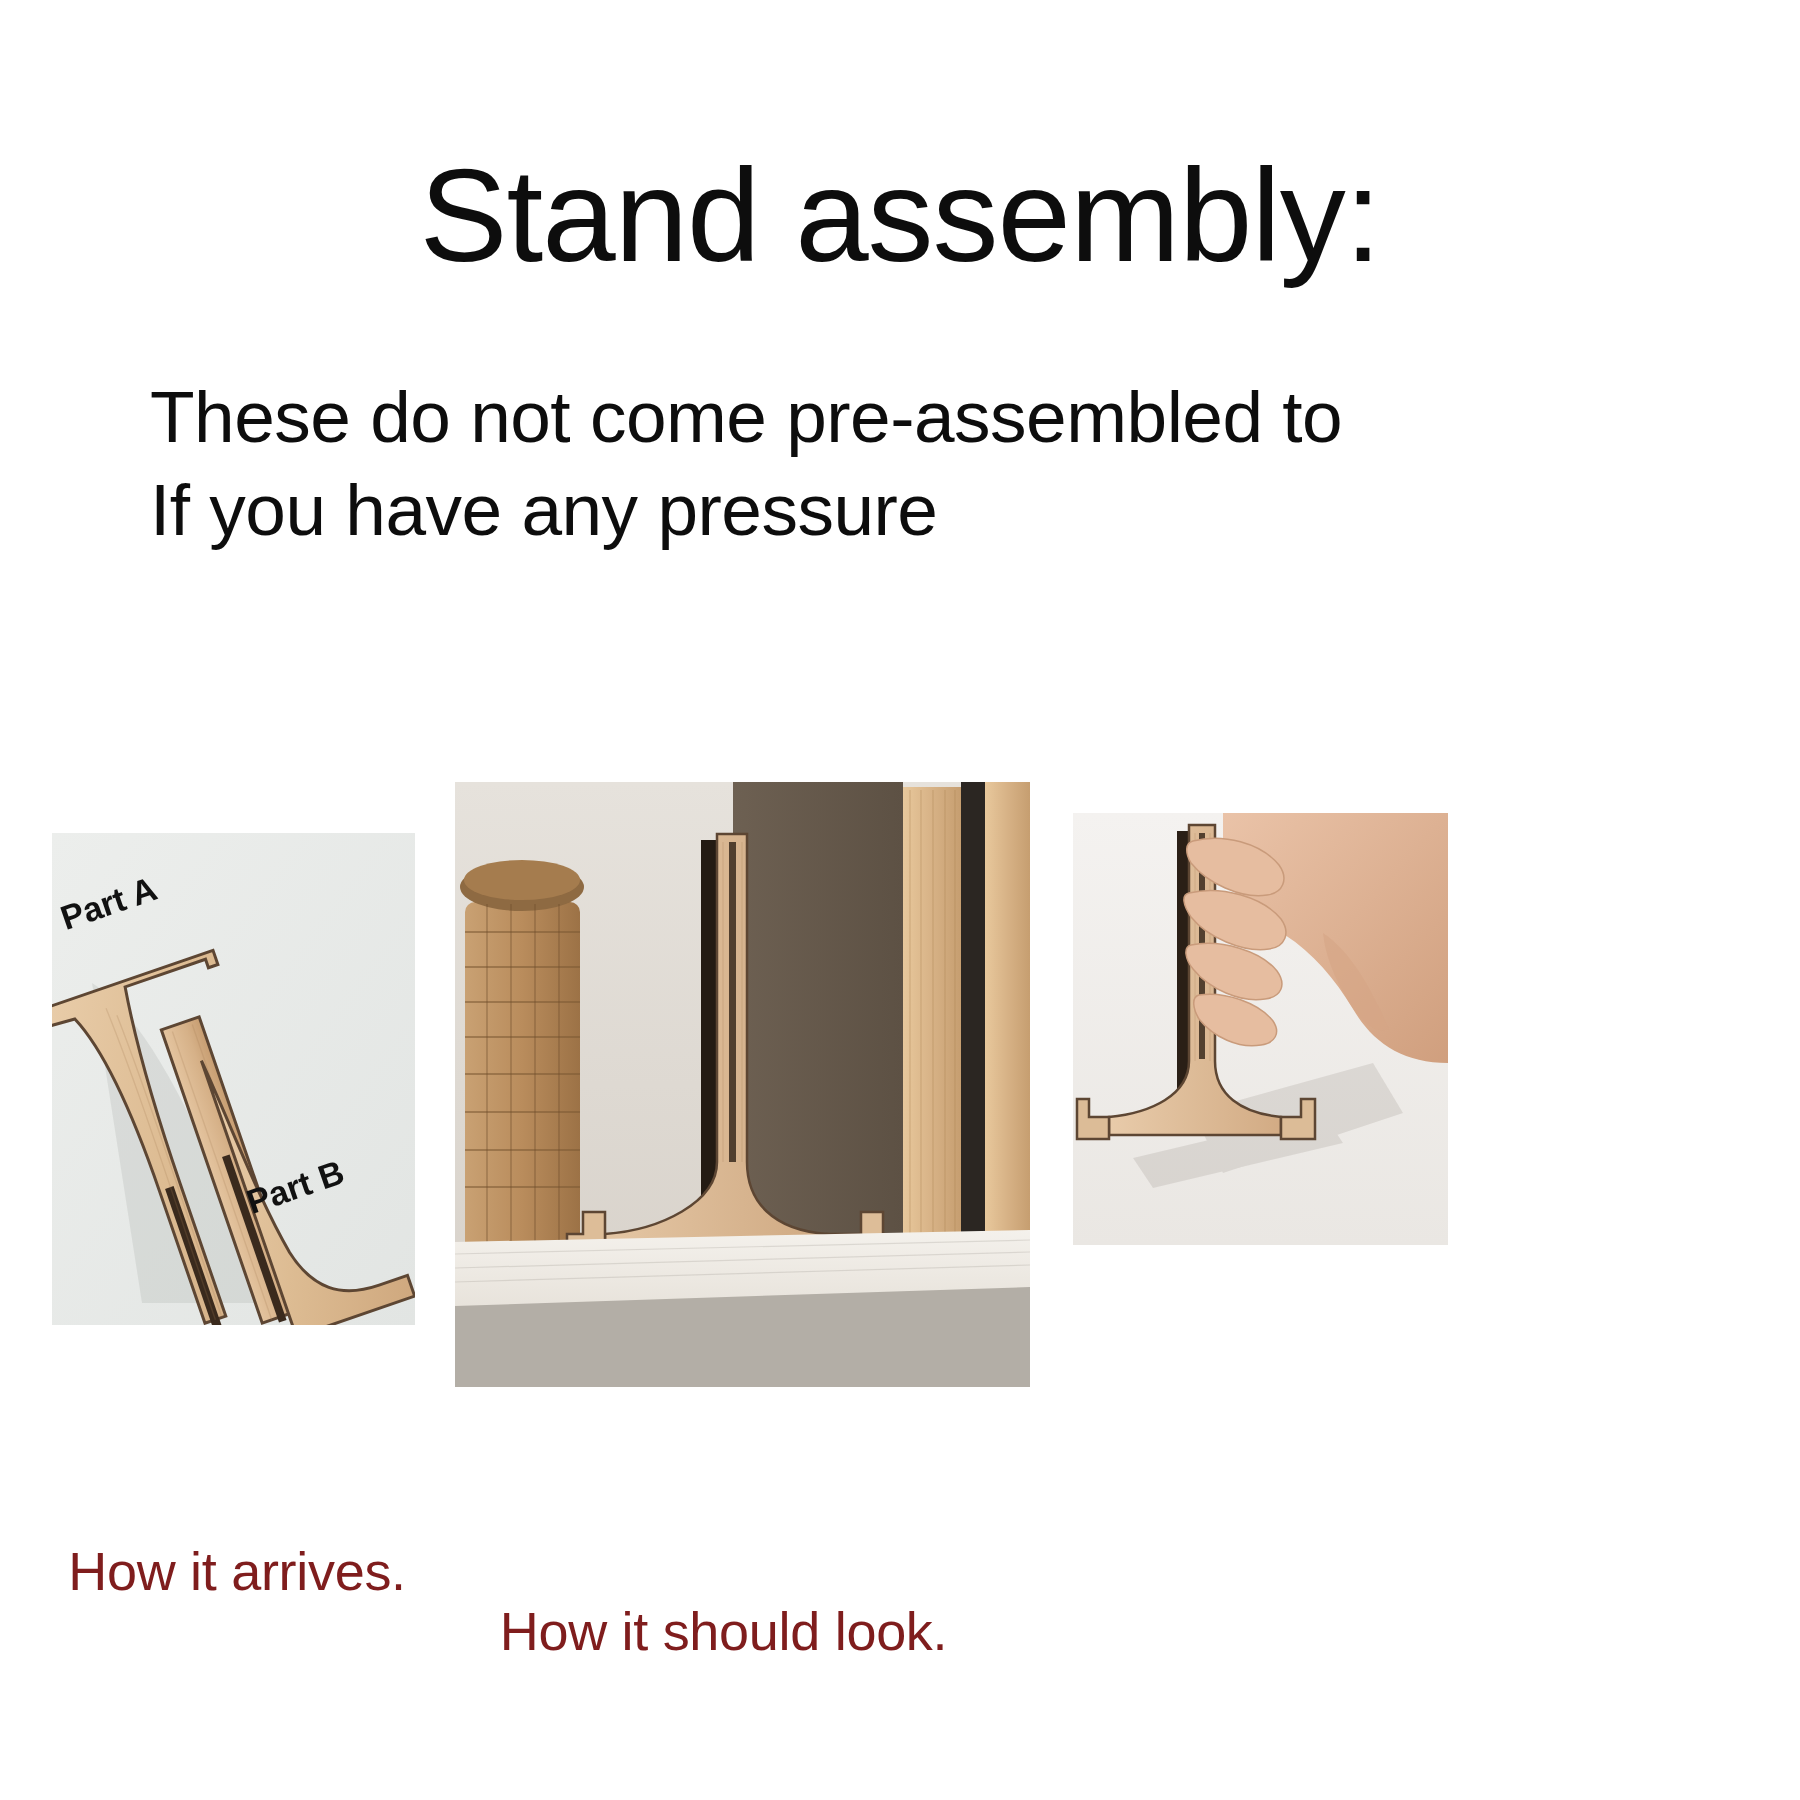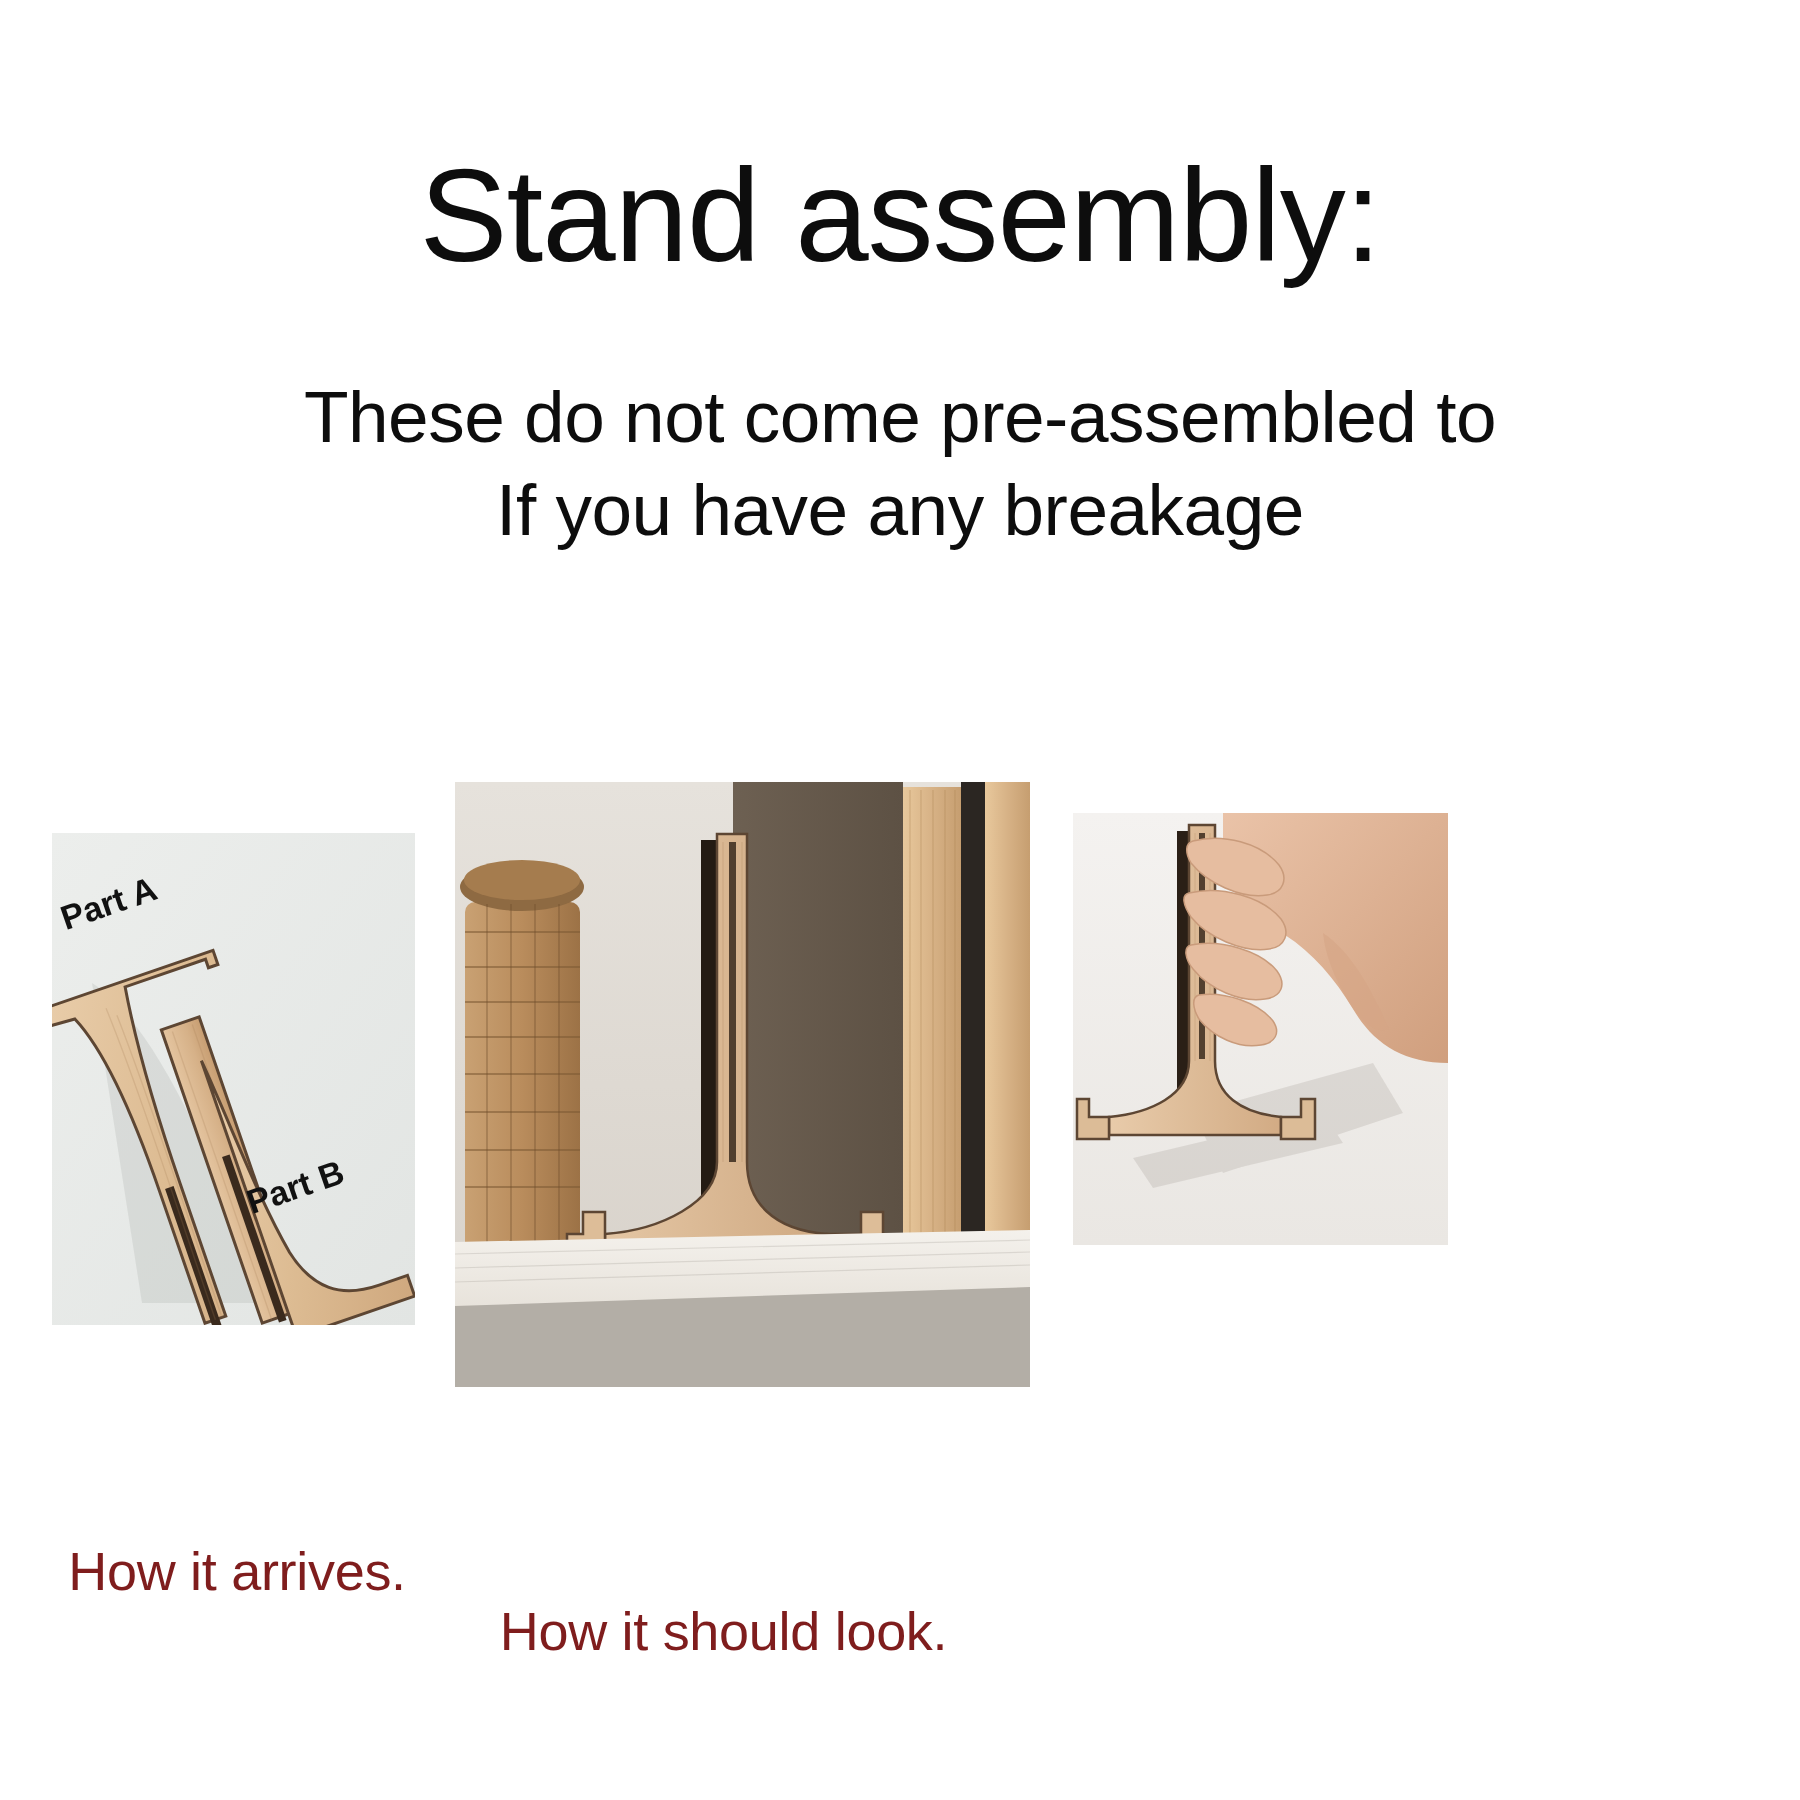--- a/index.html
+++ b/index.html
@@ -18,21 +18,21 @@
     position:absolute;left:0;top:150px;width:1800px;
     text-align:center;
     font-size:132px;
     font-weight:300;
     letter-spacing:-1px;
     line-height:1.0;
     font-family:"Liberation Sans", sans-serif;
   }
   .intro{
     position:absolute;left:150px;top:370px;width:1500px;
-    text-align:center;
+    text-align:left;
     font-size:73px;
     font-weight:400;
     line-height:1.28;
     letter-spacing:-0.5px;
   }
   .intro .ln{display:block;}
 
   
   .photo{position:absolute;overflow:hidden;}
 
@@ -88,21 +88,21 @@
 </style>
 </head>
 <body>
 
 <div class="page">
 
   <div class="title">Stand assembly:</div>
 
   <div class="intro">
     <span class="ln">These do not come pre-assembled to</span>
-    <span class="ln">If you have any breakage</span>
+    <span class="ln">If you have any pressure</span>
   </div>
 
   <div class="photo" id="photo-left">
     <svg width="363" height="492" viewBox="0 0 363 492">
       <defs>
         <linearGradient id="bgL" x1="0" y1="0" x2="1" y2="1">
           <stop offset="0" stop-color="#eceeec"></stop>
           <stop offset="1" stop-color="#e2e5e3"></stop>
         </linearGradient>
         <linearGradient id="woodA" x1="0" y1="0" x2="1" y2="1">

